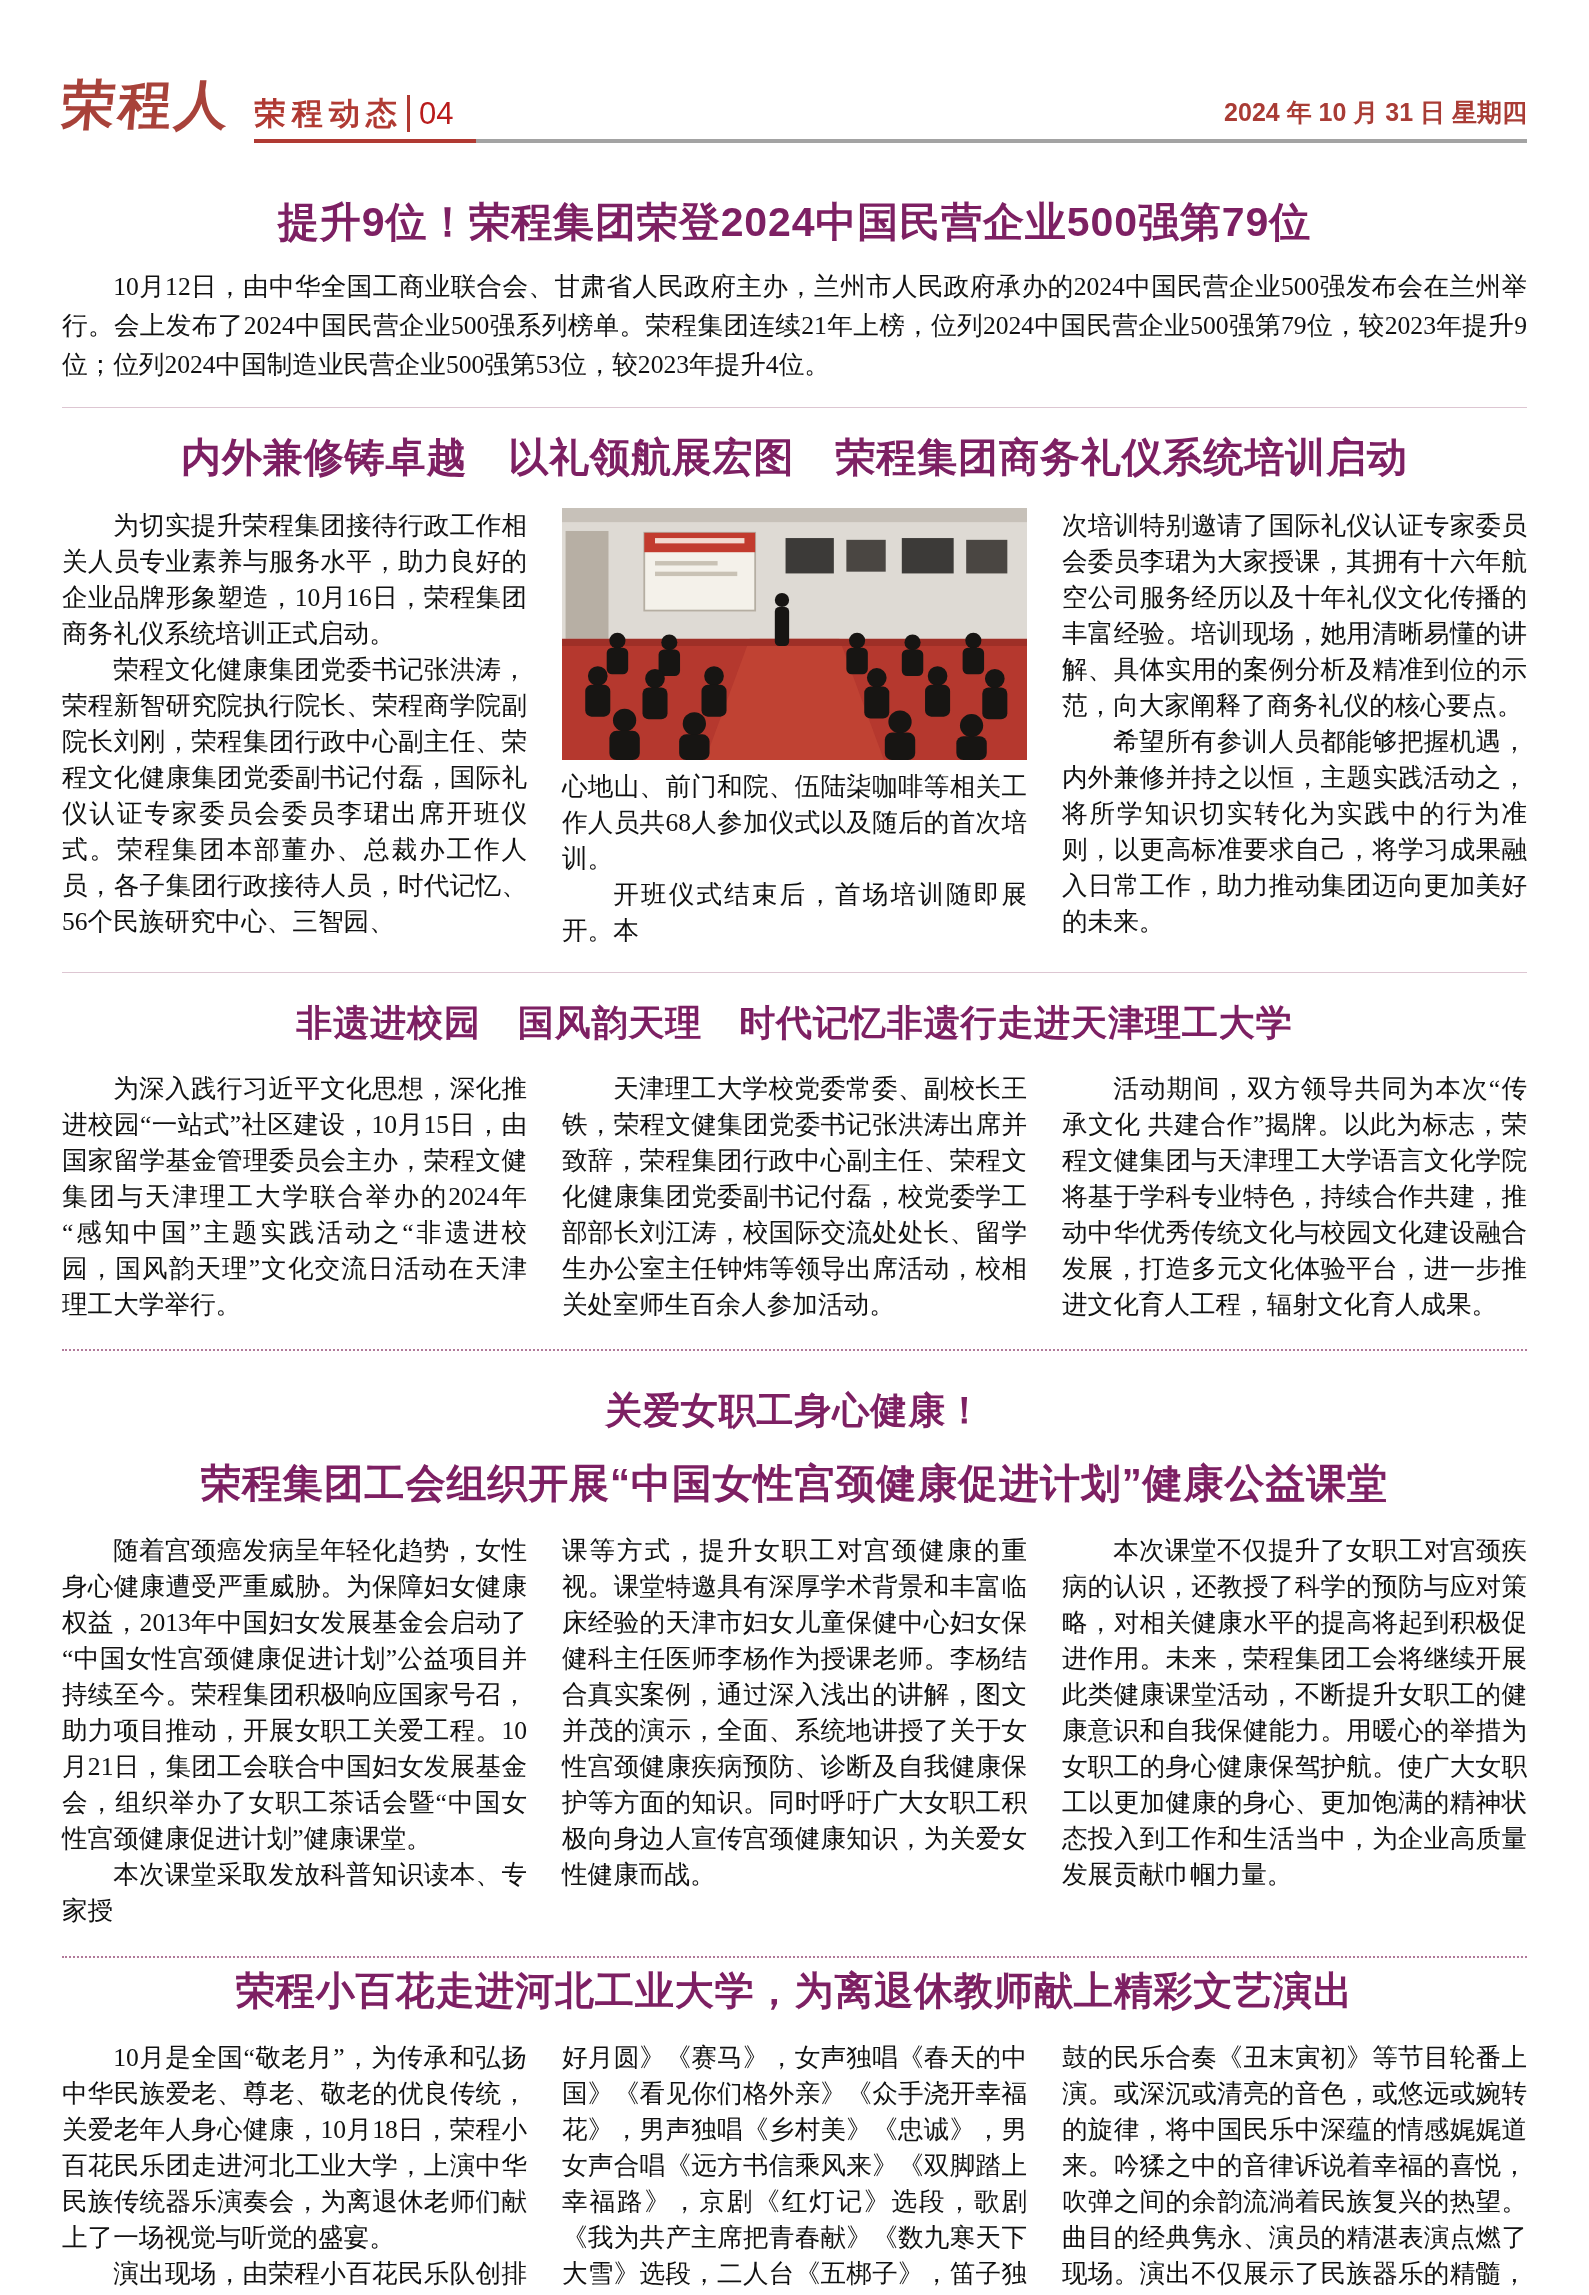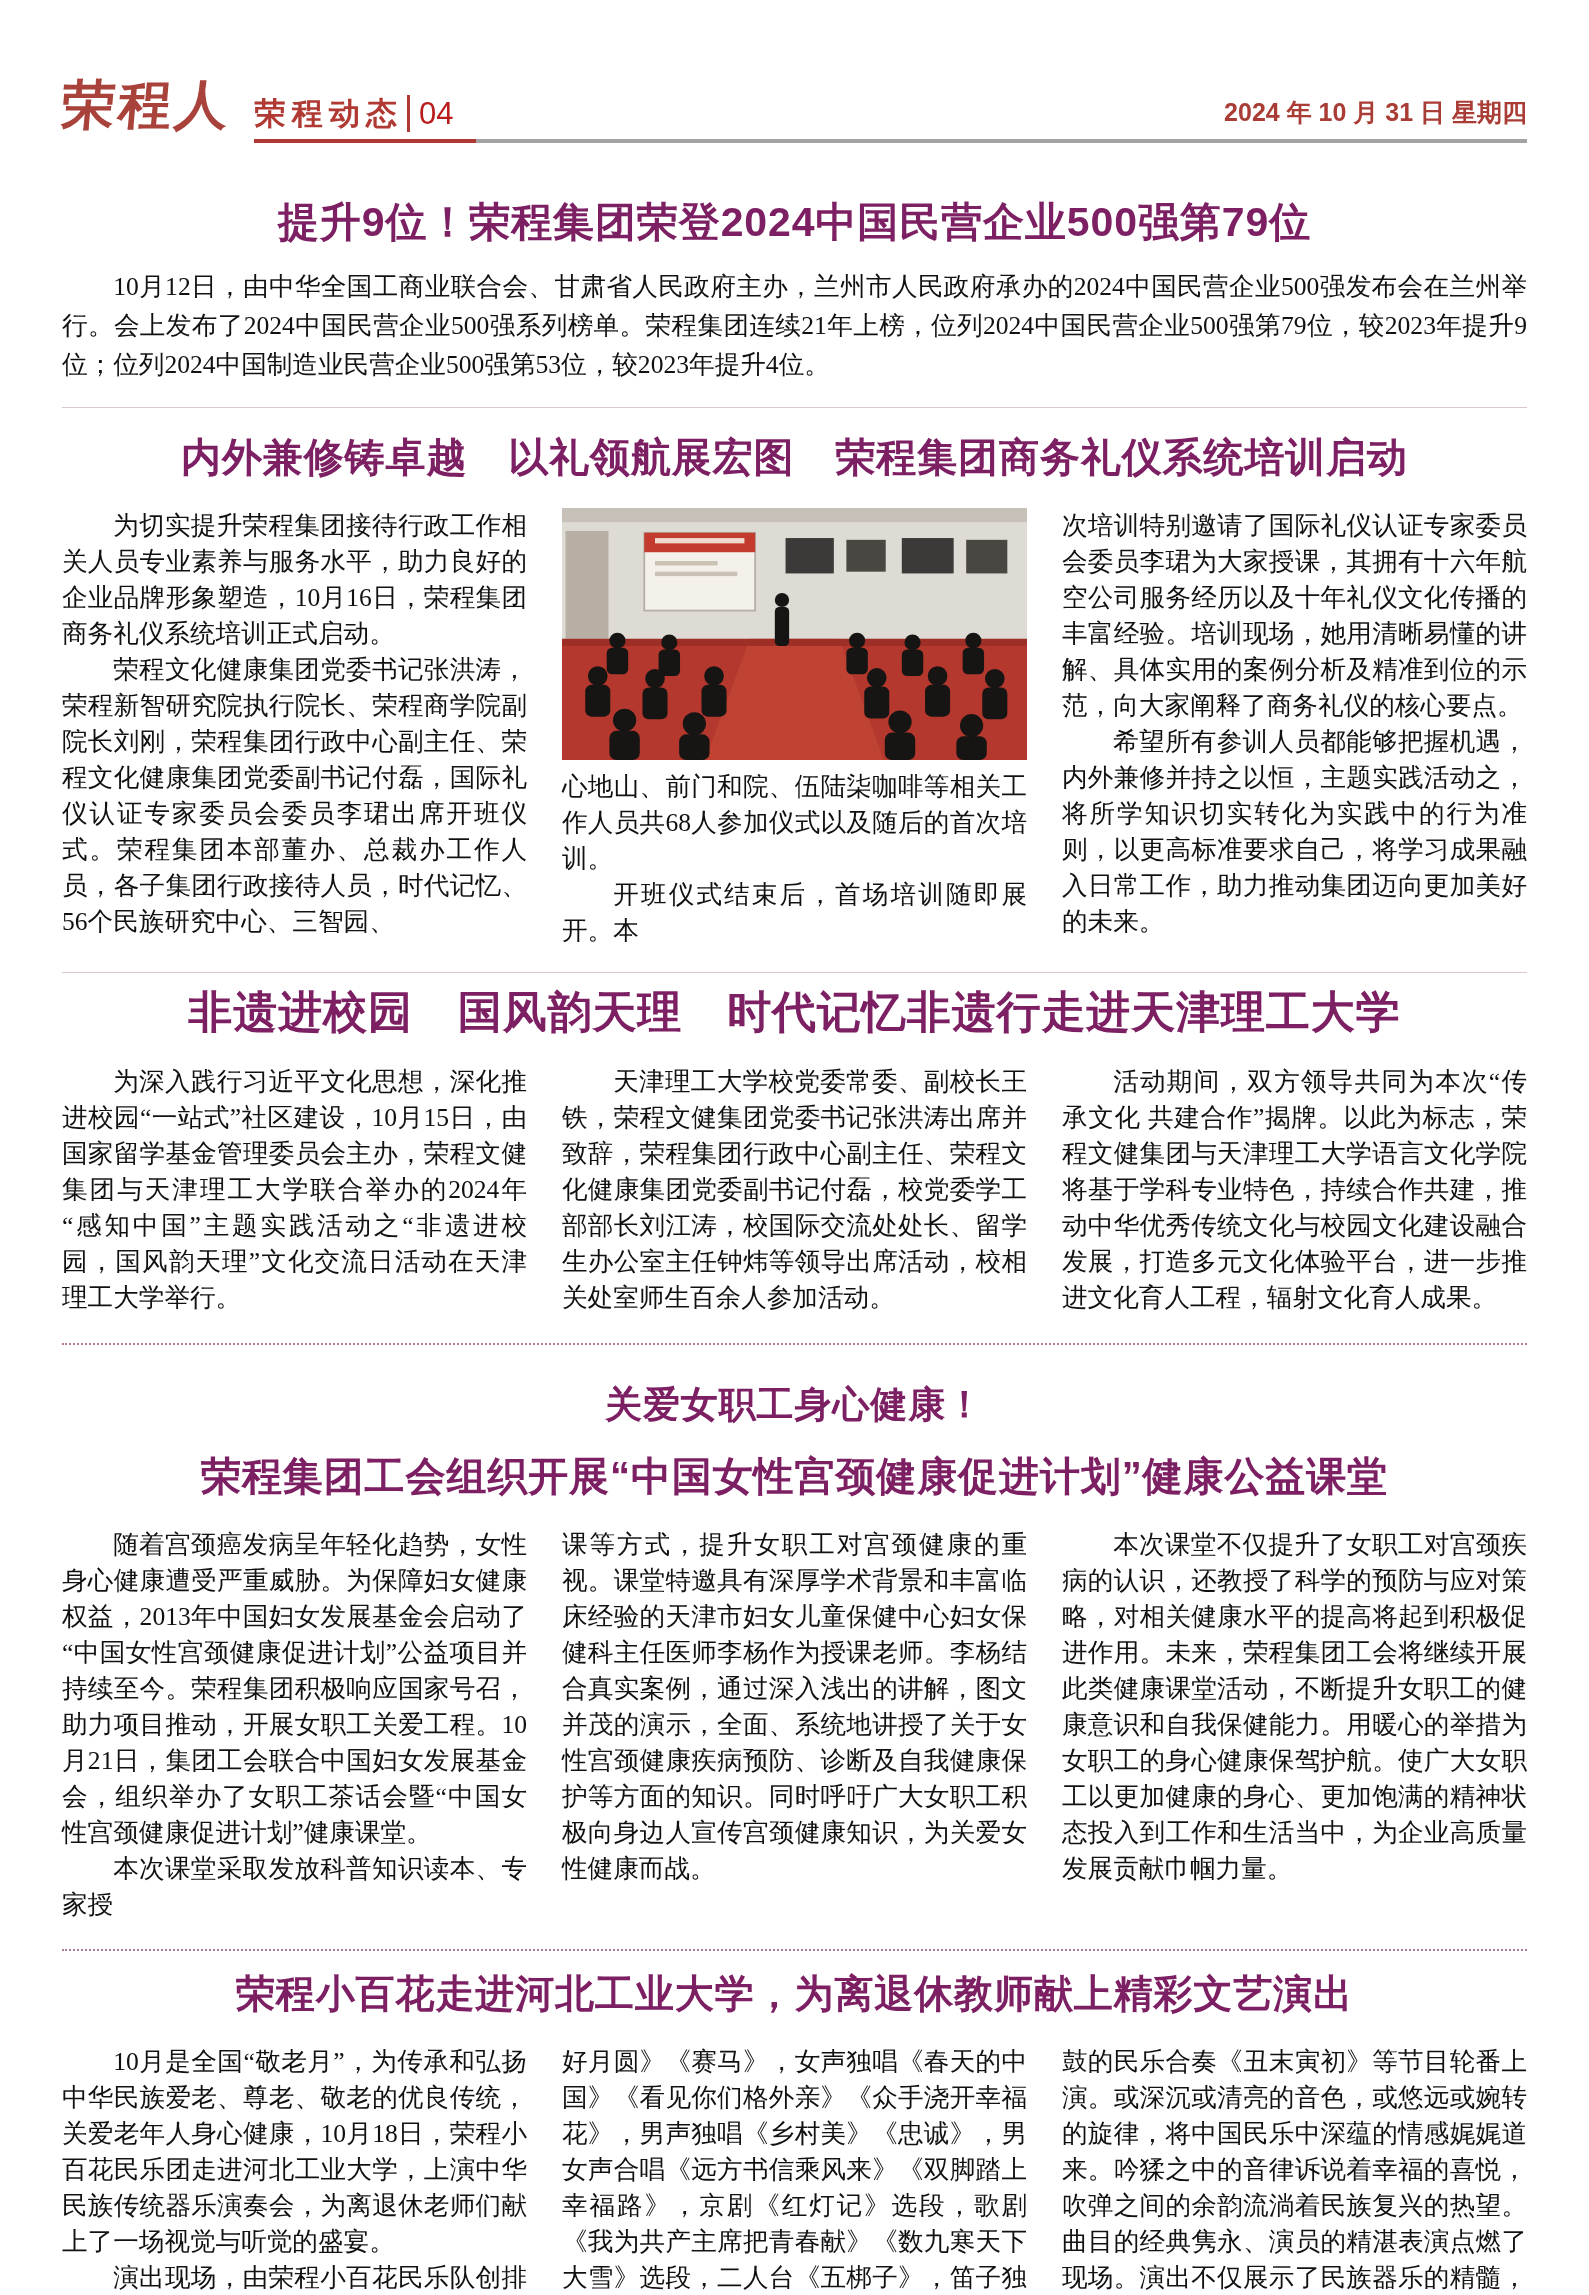--- a/index.html
+++ b/index.html
@@ -35,24 +35,24 @@
   .rule-red{width:222px;height:3.5px;background:#b03a33;}
   .rule-gray{flex:1;height:3.5px;background:#a3a3a3;}
   
   .headline{
     text-align:center;color:#7d2063;font-weight:900;margin:0;
     font-family:"Liberation Sans","DejaVu Sans",sans-serif;
     letter-spacing:0.9px;line-height:1.18;
   }
   .h-a1{font-size:41px;margin-top:55px;}
   .h-a2{font-size:40px;margin-top:26.5px;}
-  .h-a3{font-size:44px;margin-top:13px;}
+  .h-a3{font-size:36px;margin-top:29px;}
   .h-a4a{font-size:37px;margin-top:38px;}
   .h-a4b{font-size:40px;margin-top:27px;}
-  .h-a5{font-size:39px;margin-top:20px;}
+  .h-a5{font-size:39px;margin-top:10px;}
   
   .bodytext{font-size:25.6px;line-height:36px;text-align:justify;}
   .bodytext p{margin:0;text-indent:2em;}
   .bodytext p.cont{text-indent:0;}
   .fullwide{margin-top:21px;line-height:39px;}
   .cols{display:flex;gap:35px;margin-top:26.5px;}
   .col{flex:1;min-width:0;}
   
   .sep-solid{height:0.9px;background:#ddc6d2;margin-top:23px;}
   .sep-dotted{height:0;border-top:2.6px dotted #b27a9a;margin-top:26.5px;}

